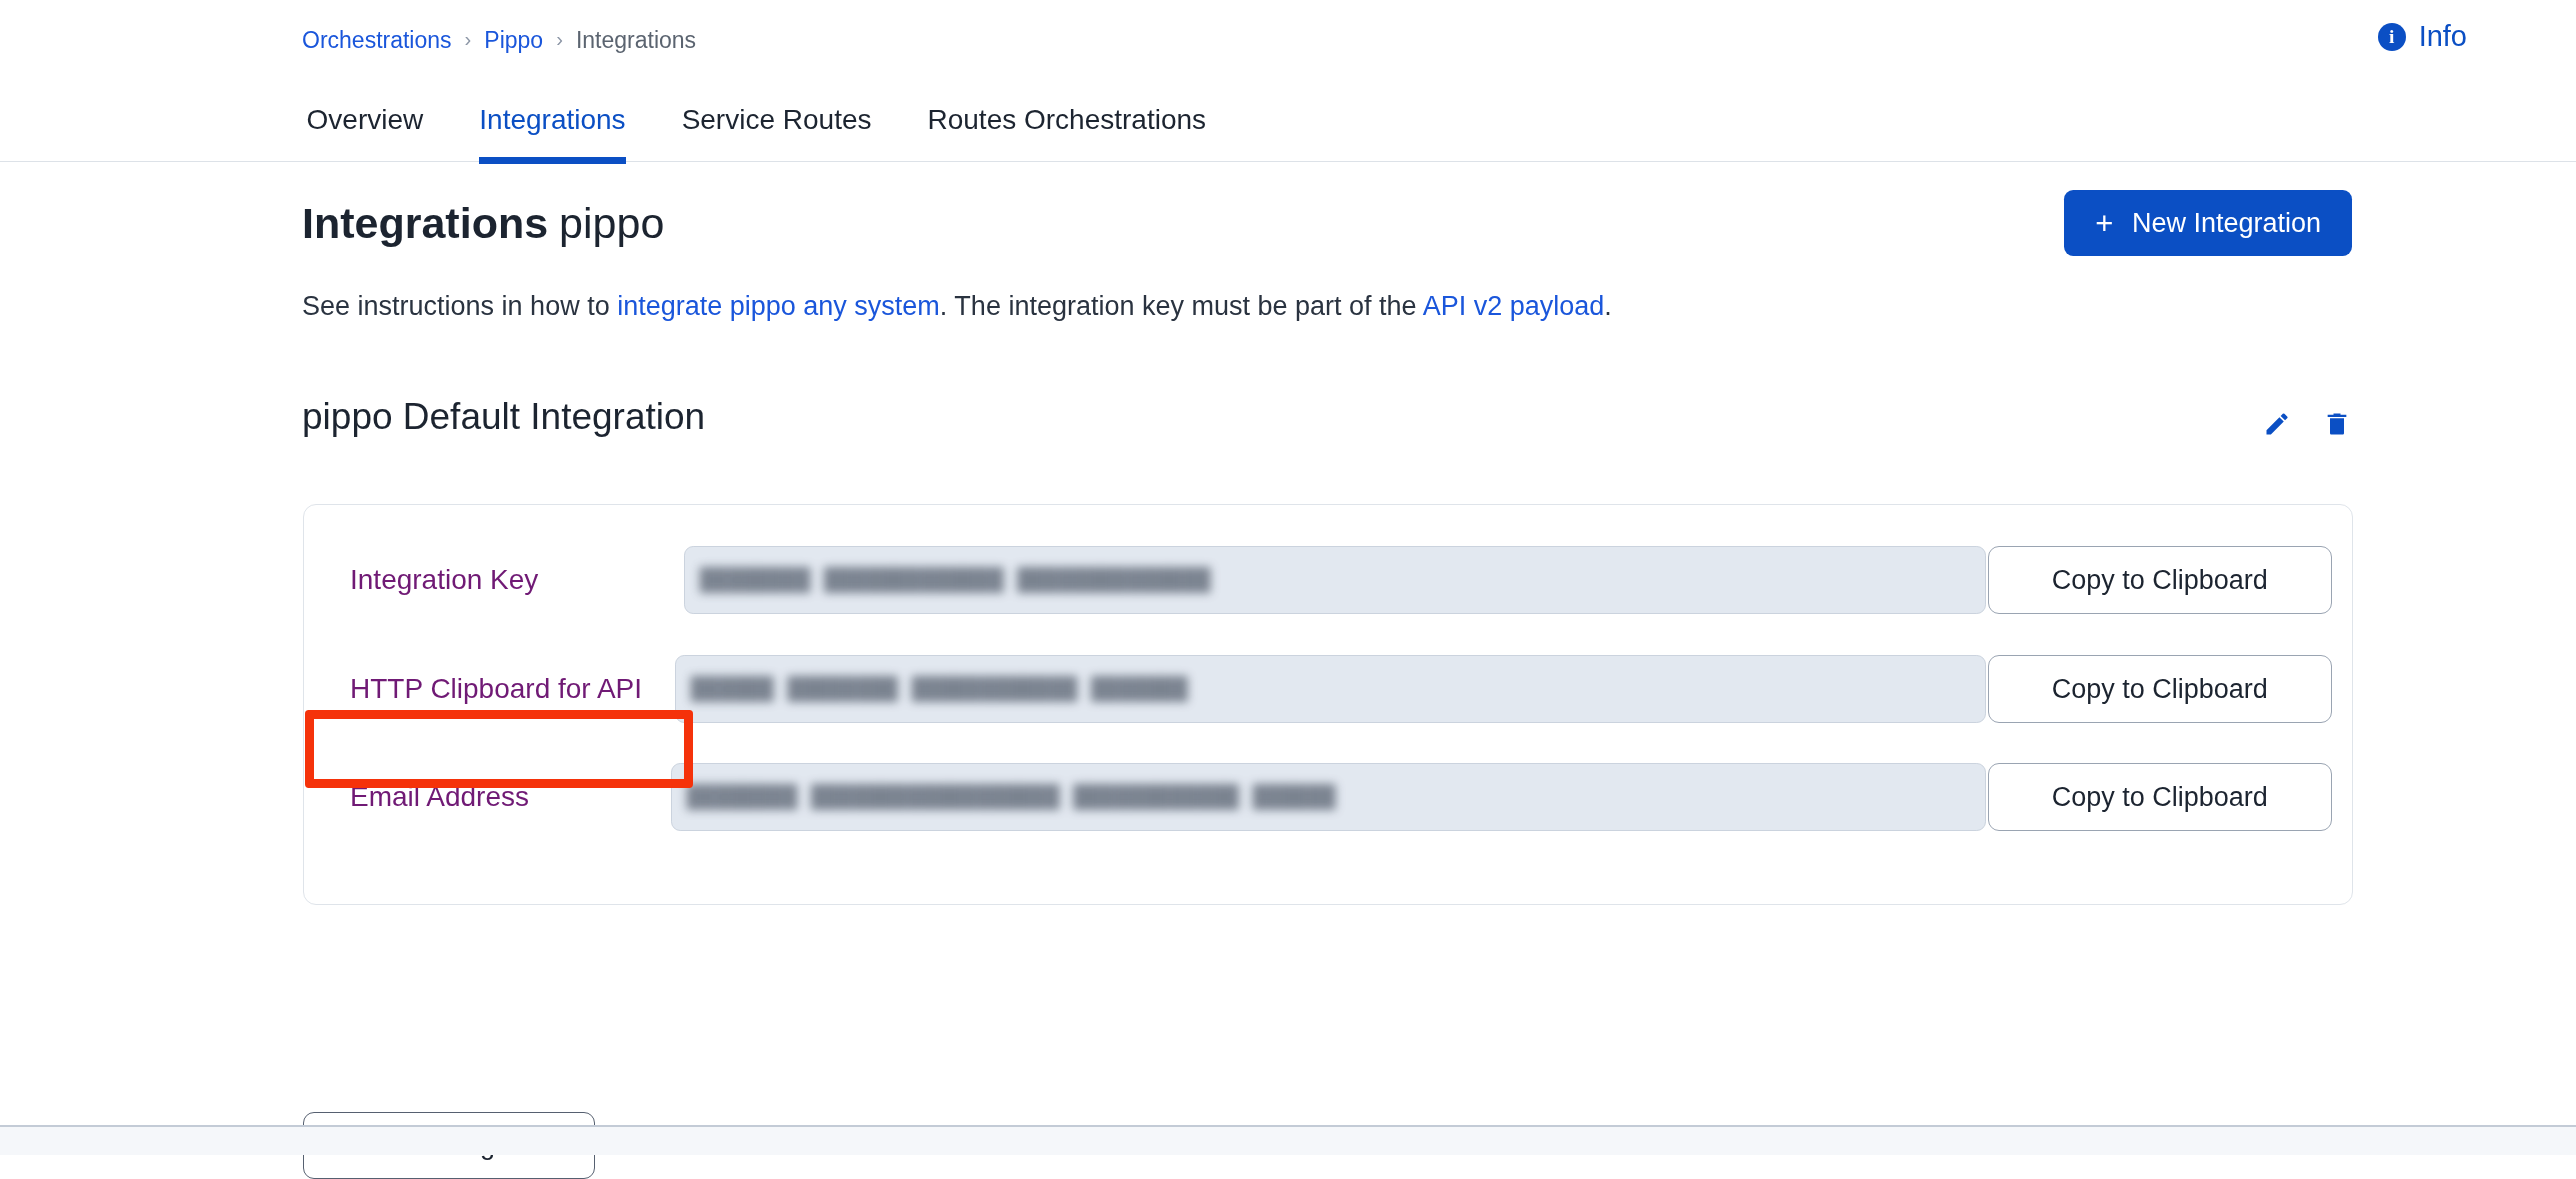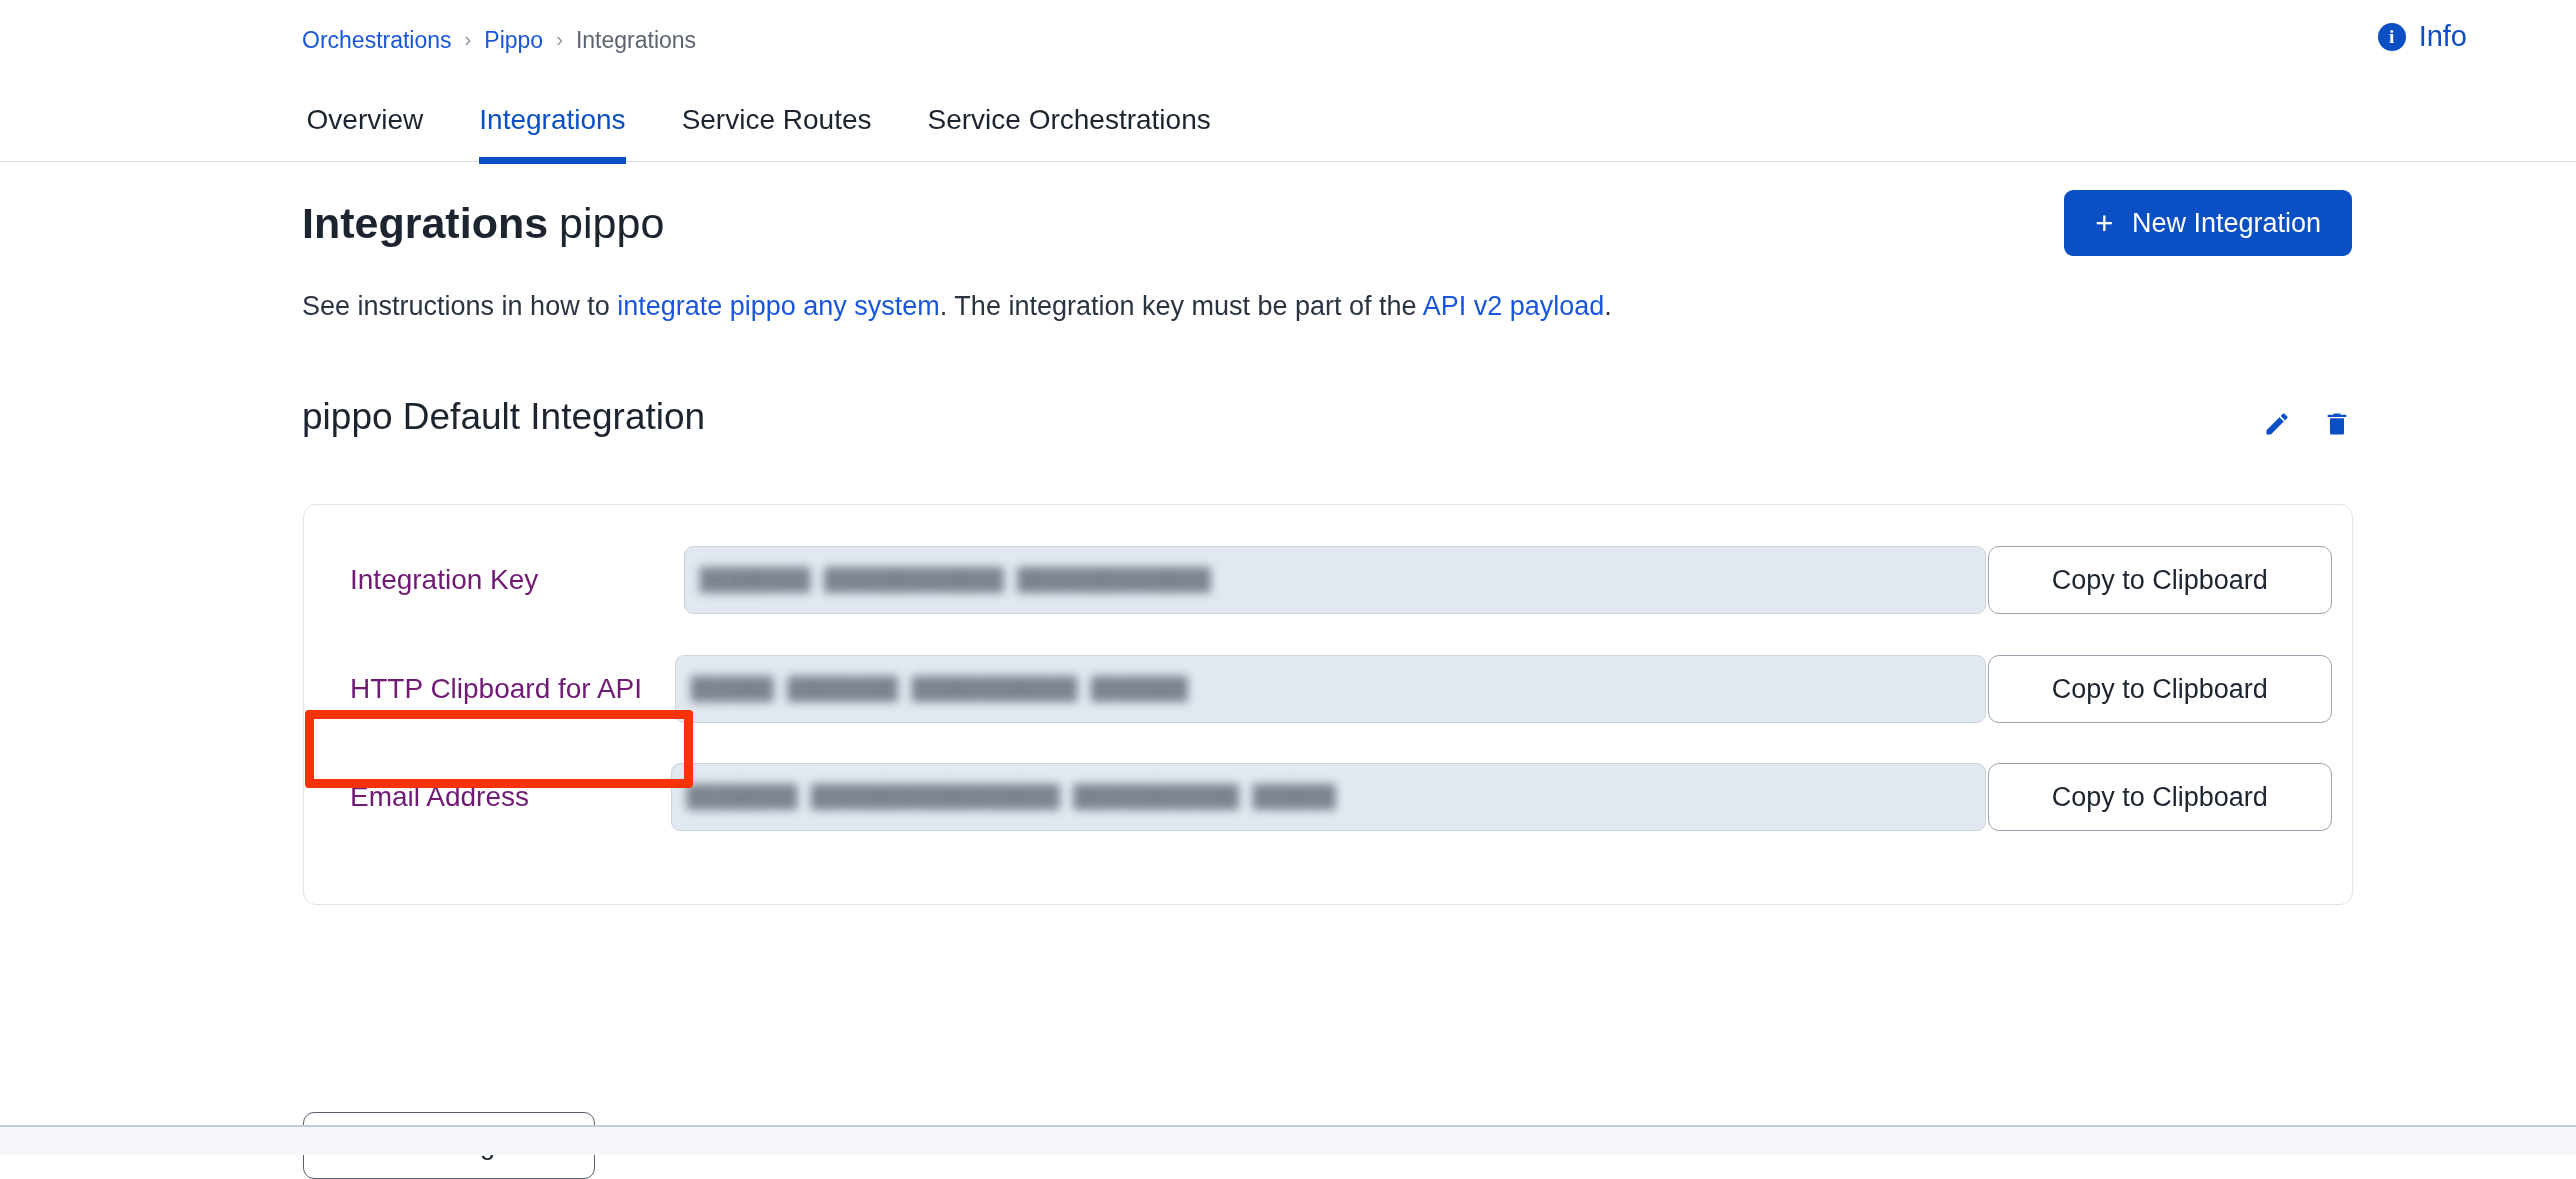--- a/index.html
+++ b/index.html
@@ -352,21 +352,21 @@
       <span class="info-label">Info</span>
     </div>
 
   </div>
 
   <div class="tabs-wrap">
     <div class="tabs">
       <div class="tab">Overview</div>
       <div class="tab active">Integrations</div>
       <div class="tab">Service Routes</div>
-      <div class="tab">Service Orchestrations</div>
+      <div class="tab">Routes Orchestrations</div>
     </div>
   </div>
 
   <div class="content">
 
     <div class="title-row">
       <h1 class="page-title">
         <span class="strong">Integrations</span><span class="light">pippo</span>
       </h1>
 

